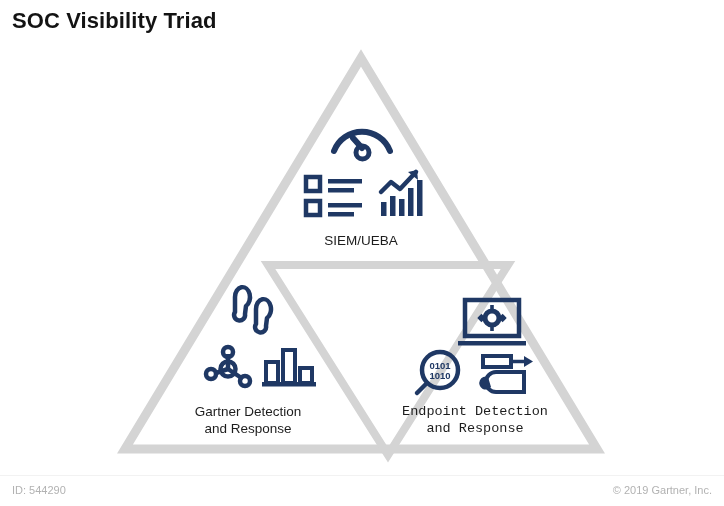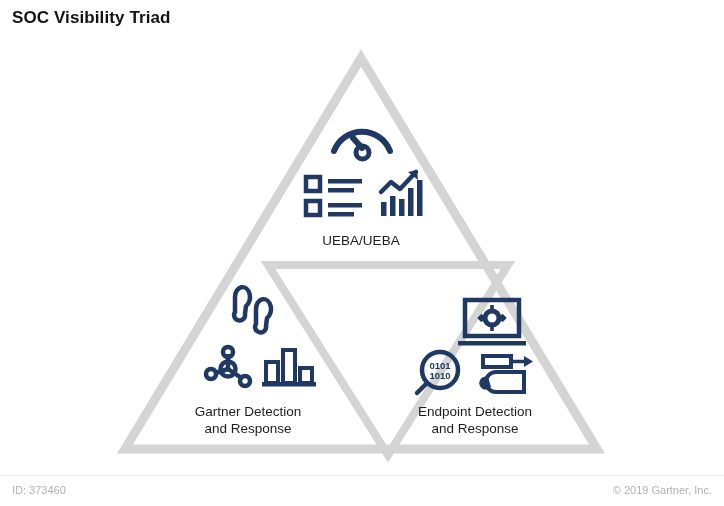--- a/index.html
+++ b/index.html
@@ -13,21 +13,21 @@
     position: relative;
     overflow: hidden;
     font-family: "Liberation Sans", sans-serif;
     color: #1a1a1a;
   }
 
   #page-title {
     position: absolute;
     left: 12px;
     top: 8px;
-    font-size: 17px;
+    font-size: 22px;
     font-weight: bold;
     letter-spacing: 0.1px;
     color: #131313;
     white-space: nowrap;
     text-align: right;
   }
 
   #diagram-area {
     position: absolute;
     left: 0;
@@ -56,20 +56,21 @@
   }
   #label-network {
     left: 148px;
     top: 403px;
     width: 200px;
   }
   #label-endpoint {
     left: 375px;
     top: 403px;
     width: 200px;
+    font-family: Liberation Mono, monospace;
   }
 
   .footer-text {
     position: absolute;
     bottom: 10px;
     font-size: 11px;
     color: #b2b2b2;
     white-space: nowrap;
   }
   #footer-id { left: 12px; }
@@ -177,22 +178,22 @@
       <g>
         <rect x="483" y="356" width="28" height="11" fill="none" stroke="#1f3864" stroke-width="4"></rect>
         <line x1="511" y1="361.5" x2="527" y2="361.5" stroke="#1f3864" stroke-width="3.5"></line>
         <polygon points="524,356 533,361.5 524,367" fill="#1f3864"></polygon>
         <path d="M496,372 a10,10 0 1 0 0,20 h28 v-20 z" fill="none" stroke="#1f3864" stroke-width="4"></path>
         <path d="M488,377 a6.5,6.5 0 1 0 3,10" fill="#1f3864"></path>
       </g>
     </g>
   </svg>
 
-  <div class="node-label" id="label-siem">UEBA/UEBA</div>
+  <div class="node-label" id="label-siem">SIEM/UEBA</div>
   <div class="node-label" id="label-network">Gartner Detection
 and Response</div>
   <div class="node-label" id="label-endpoint">Endpoint Detection
 and Response</div>
 </div>
 
 <div class="divider"></div>
-<div class="footer-text" id="footer-id">ID: 373460</div>
+<div class="footer-text" id="footer-id">ID: 544290</div>
 <div class="footer-text" id="footer-copyright">© 2019 Gartner, Inc.</div>
 
 </body></html>

